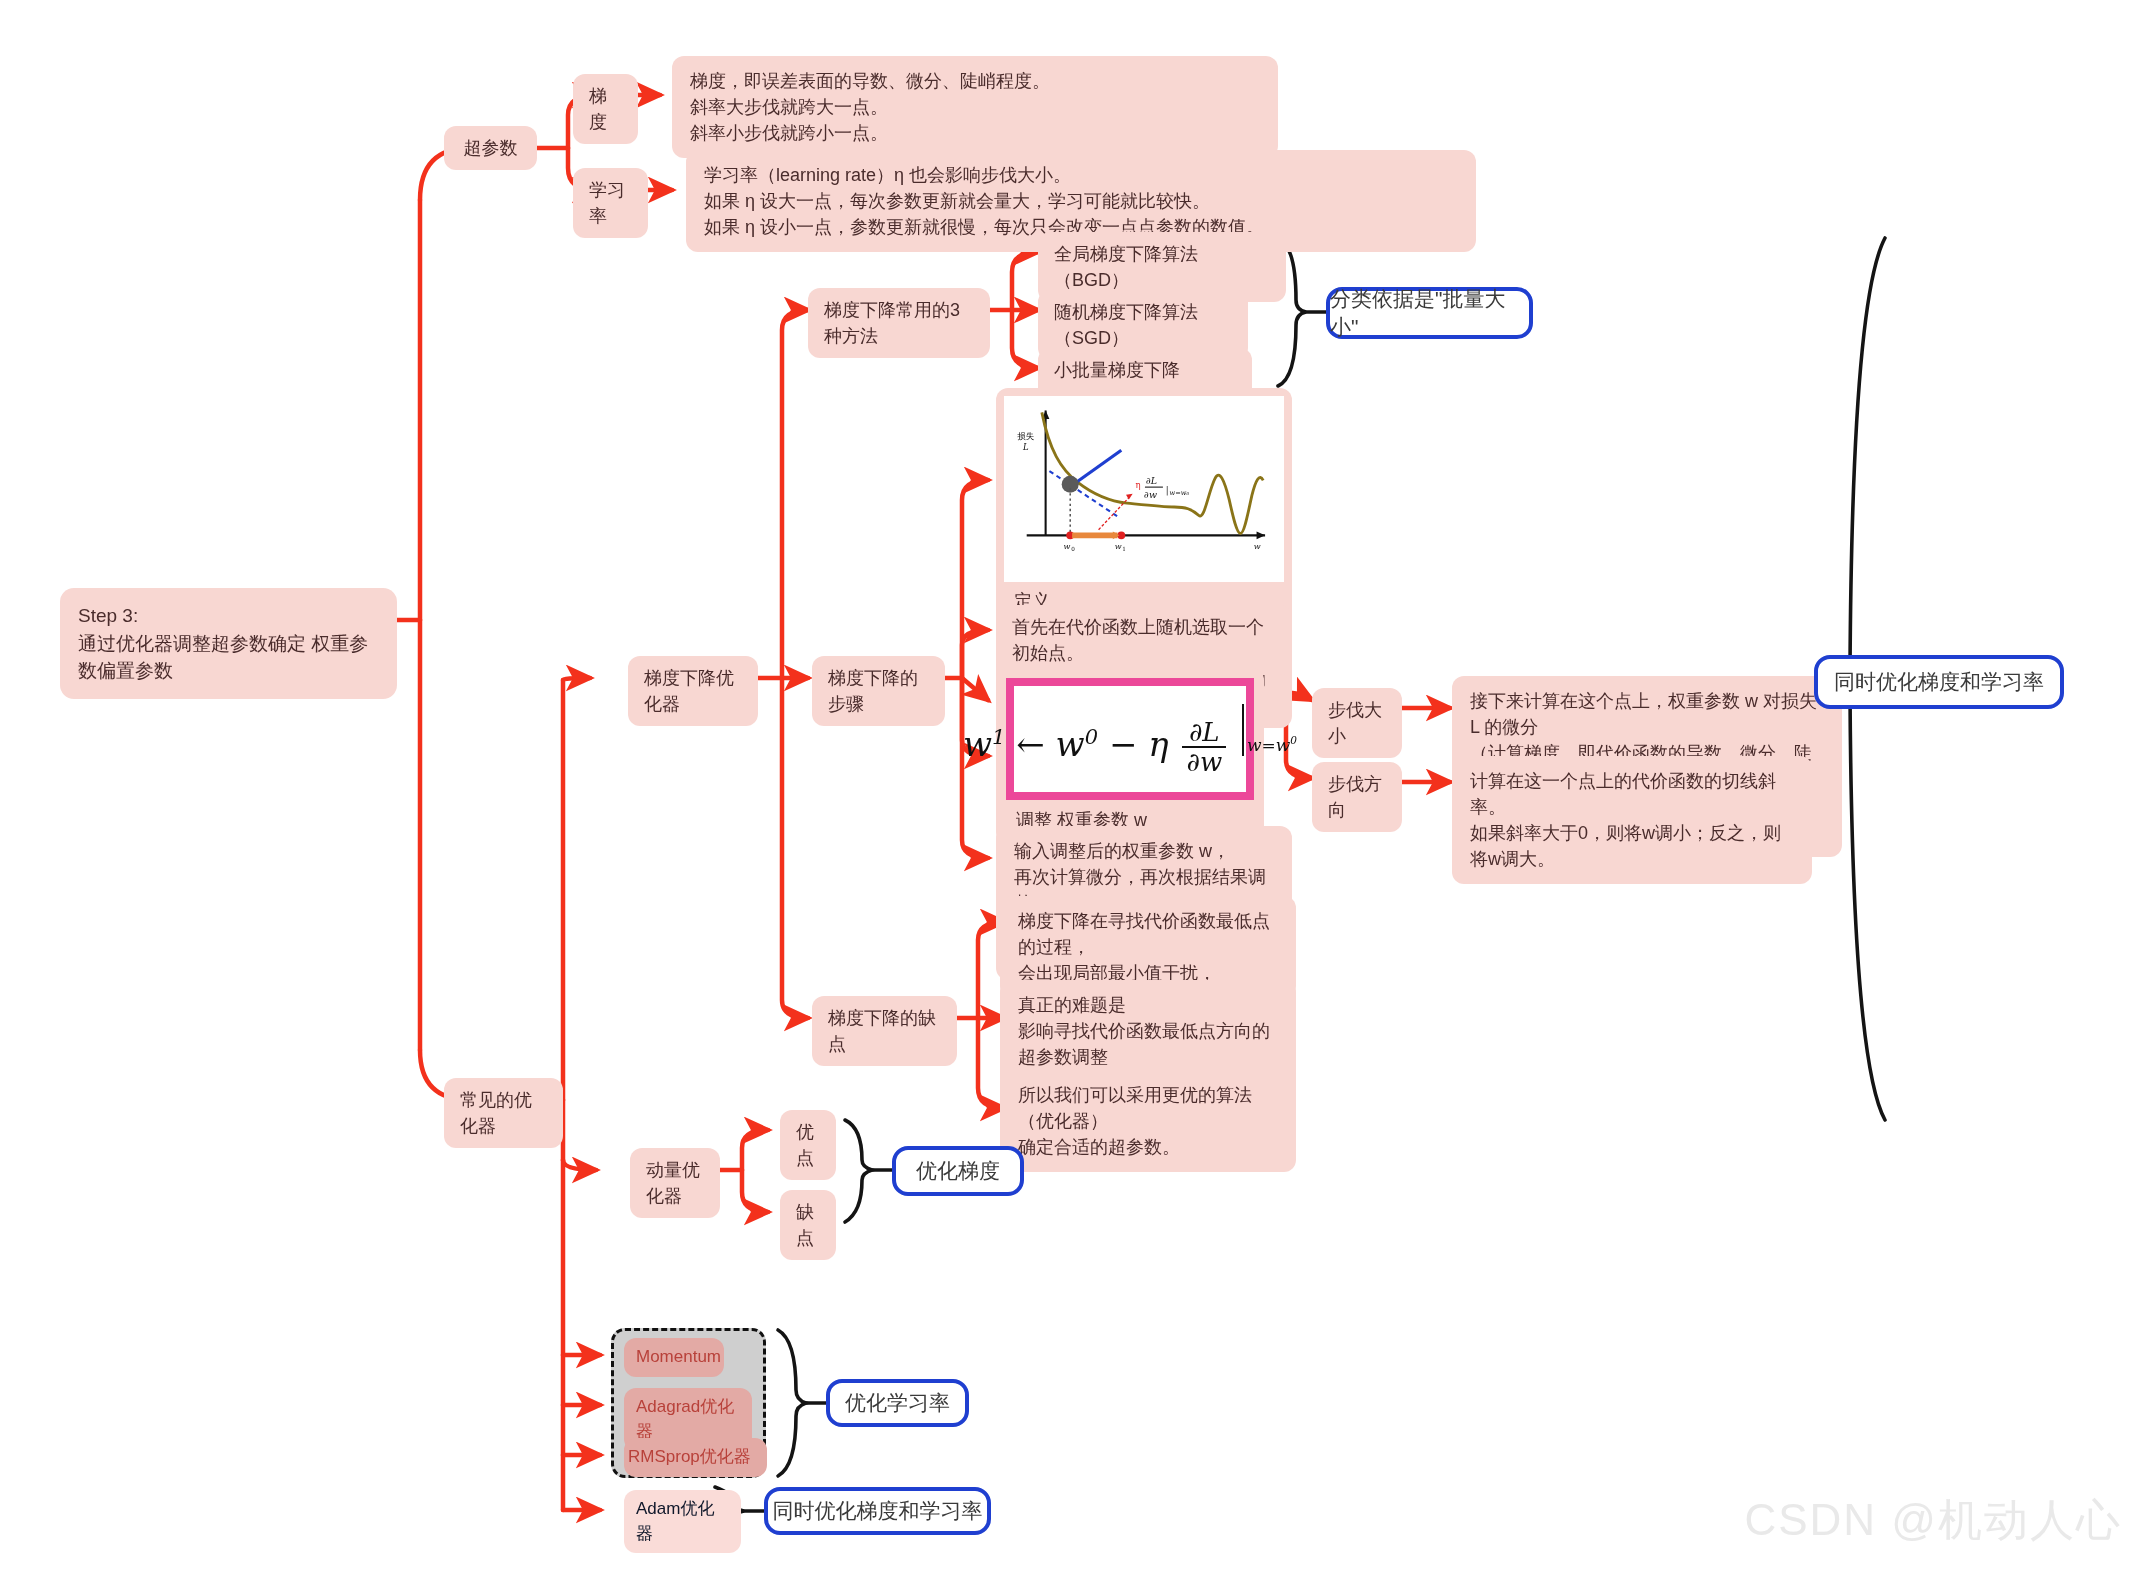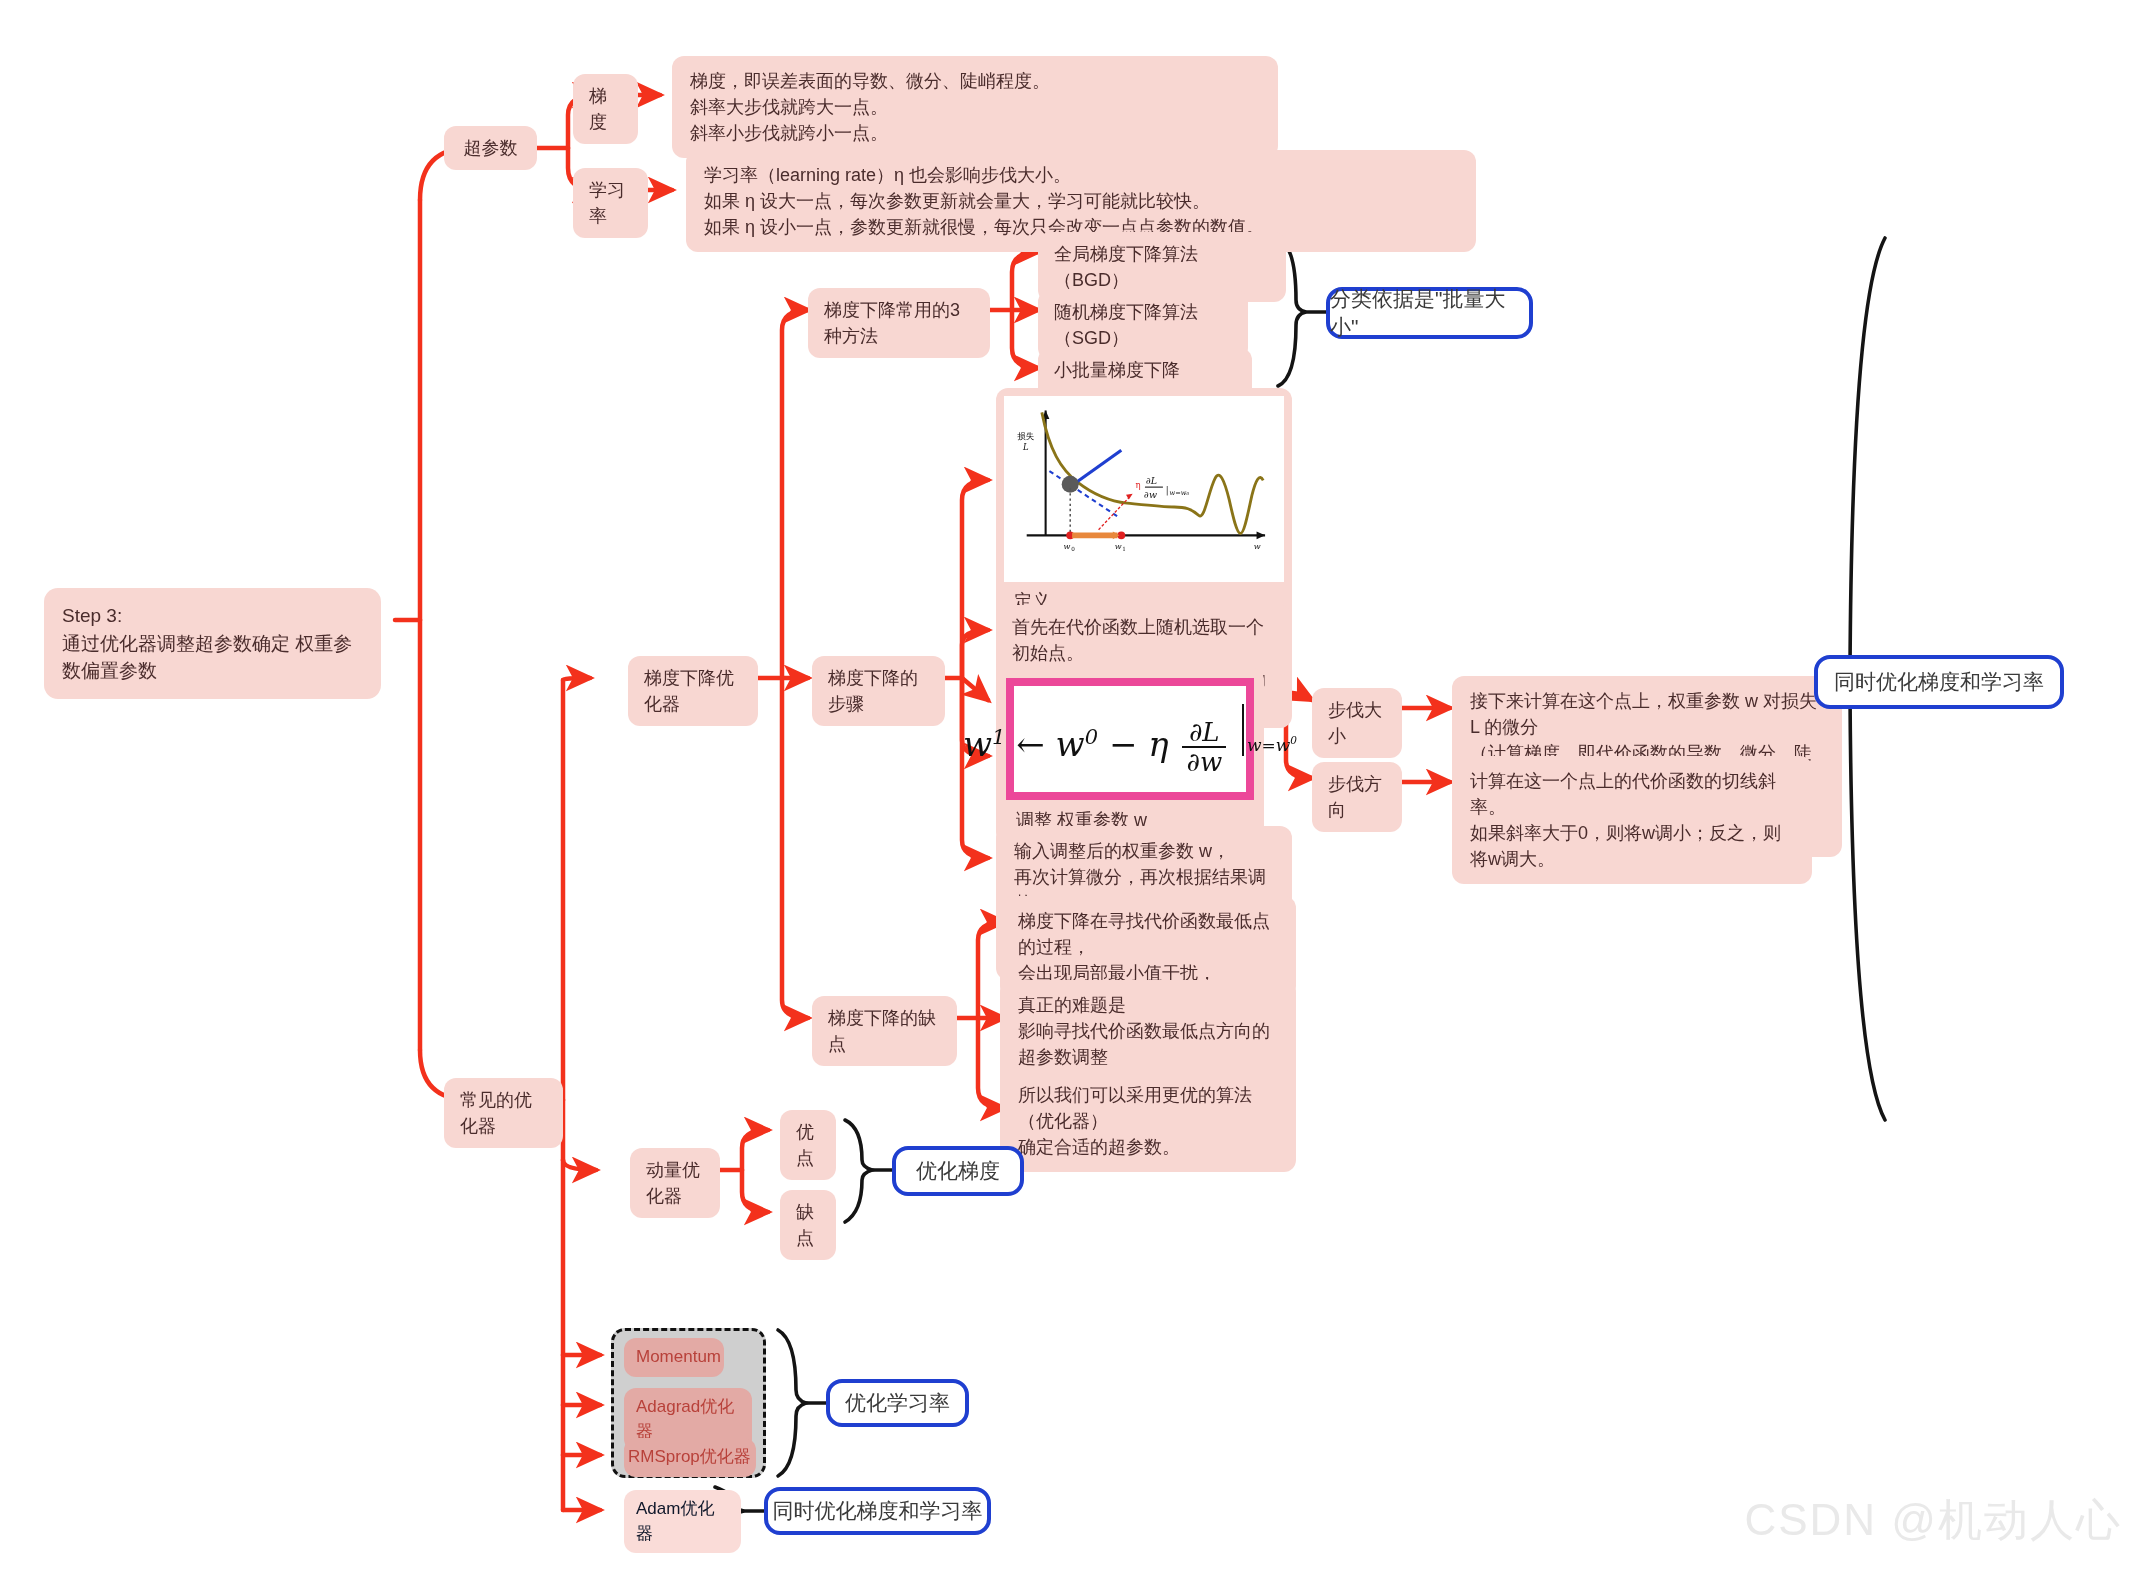--- a/index.html
+++ b/index.html
@@ -139,21 +139,21 @@
       <path d="M872,1170 L892,1170"></path>
 
       <path d="M778,1330 Q796,1340 796,1390 Q796,1400 806,1403 Q796,1406 796,1416 Q796,1466 778,1476"></path>
       <path d="M806,1403 L826,1403"></path>
 
       <path d="M715,1487 Q734,1494 734,1503 Q734,1509 744,1511 Q734,1513 734,1519 Q734,1528 715,1536"></path>
       <path d="M744,1511 L764,1511"></path>
     </g>
   </svg>
 
-  <div class="node n-root" style="left:44px;top:588px;width:337px;">
+  <div class="node n-root" style="left:60px;top:588px;width:337px;">
     <span class="txt">Step 3:
 通过优化器调整超参数确定 权重参数偏置参数</span>
   </div>
 
   <div class="node n-sm" style="left:444px;top:126px;width:93px;justify-content:center;">
     <span class="txt">超参数</span>
   </div>
 
   <div class="node n-sm" style="left:573px;top:74px;width:65px;justify-content:flex-start;">
     <span class="txt">梯度</span>
@@ -327,21 +327,21 @@
   </div>
 
   <div class="dashgroup" style="left:611px;top:1328px;width:155px;height:150px;"></div>
 
   <div class="node dark n-sm" style="left:624px;top:1338px;width:100px;justify-content:flex-start;font-size:17px;padding:7px 12px;">
     <span class="txt">Momentum</span>
   </div>
   <div class="node dark n-sm" style="left:624px;top:1388px;width:128px;justify-content:flex-start;font-size:17px;padding:7px 12px;">
     <span class="txt">Adagrad优化器</span>
   </div>
-  <div class="node dark n-sm" style="left:624px;top:1438px;width:132px;justify-content:flex-start;font-size:17px;padding:7px 4px;text-align:right;">
+  <div class="node dark n-sm" style="left:624px;top:1438px;width:143px;justify-content:flex-start;font-size:17px;padding:7px 4px;text-align:right;">
     <span class="txt">RMSprop优化器</span>
   </div>
   <div class="bluebox" style="left:826px;top:1379px;width:143px;height:48px;">
     <span>优化学习率</span>
   </div>
 
   <div class="node adam n-sm" style="left:624px;top:1490px;width:117px;justify-content:flex-start;font-size:17px;padding:7px 12px;">
     <span class="txt">Adam优化器</span>
   </div>
   <div class="bluebox" style="left:764px;top:1487px;width:227px;height:48px;">

